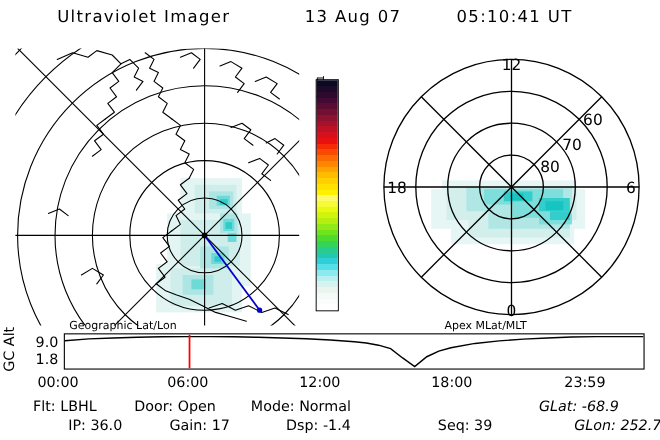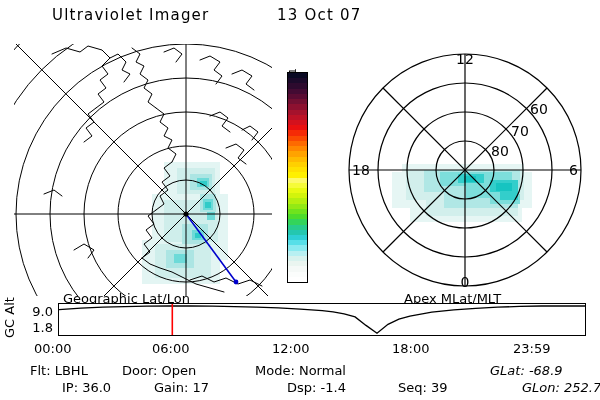--- a/index.html
+++ b/index.html
@@ -35,21 +35,21 @@
   .cb-tick.major{width:9px;}
   .cb-label{position:absolute;left:12px;font-size:13px;line-height:1;white-space:nowrap;}
   .cbar-title{
     position:absolute;left:-54px;top:50px;width:170px;
     transform:rotate(-90deg);transform-origin:50% 50%;
     font-size:14px;text-align:center;white-space:nowrap;
   }
   .cbar-title sup{font-size:9px;vertical-align:super;}
 
   
-  .caption{position:absolute;font-size:13px;white-space:nowrap;top:291px;}
+  .caption{position:absolute;font-size:10px;white-space:nowrap;top:291px;}
   #caption-geo{left:63px;}
   #caption-mag{left:404px;}
 
   
   #alt-plot{position:absolute;left:58px;top:303px;width:528px;height:33px;
             border:1px solid #000;box-sizing:border-box;background:#fff;}
   #alt-plot svg{display:block;}
   .ylab{position:absolute;font-size:13px;white-space:nowrap;text-align:right;}
   #ylab-top{left:20px;top:304px;width:33px;}
   #ylab-bot{left:20px;top:320px;width:33px;}
@@ -58,30 +58,31 @@
     transform:rotate(-90deg);transform-origin:50% 50%;
     font-size:13px;text-align:center;white-space:nowrap;
   }
   .xlab{position:absolute;font-size:13px;top:341px;white-space:nowrap;text-align:right;}
 
   
   .status{position:absolute;left:0;top:363px;width:600px;height:36px;}
   .status span{position:absolute;font-size:13px;white-space:nowrap;}
   .row1{top:0;}
   .row2{top:17px;margin-left:32px;}
-  .c1{left:30px;} .c2{left:122px;} .c3{left:255px;text-align:right;} .c4{left:366px;} .c5{left:490px;font-style:italic;}
+  .c1{left:30px;} .c2{left:122px;} .c3{left:228px;text-align:right;} .c4{left:366px;} .c5{left:490px;font-style:italic;}
 </style>
 </head>
 <body>
 
 <div class="root">
 
   <div class="header">
     <span class="hd-title">Ultraviolet Imager</span>
-    <span class="hd-date">13 Oct 07</span>
+    <span class="hd-date">13 Aug 07</span>
+    <span class="hd-time">05:10:41 UT</span>
   </div>
 
   <div class="panel" id="geo-panel">
     <svg width="258" height="252" viewBox="0 0 258 252">
       <defs>
         <clipPath id="geoClip">
             <rect x="0" y="0" width="258" height="252"></rect>
           </clipPath>
       </defs>
       <g clip-path="url(#geoClip)">

